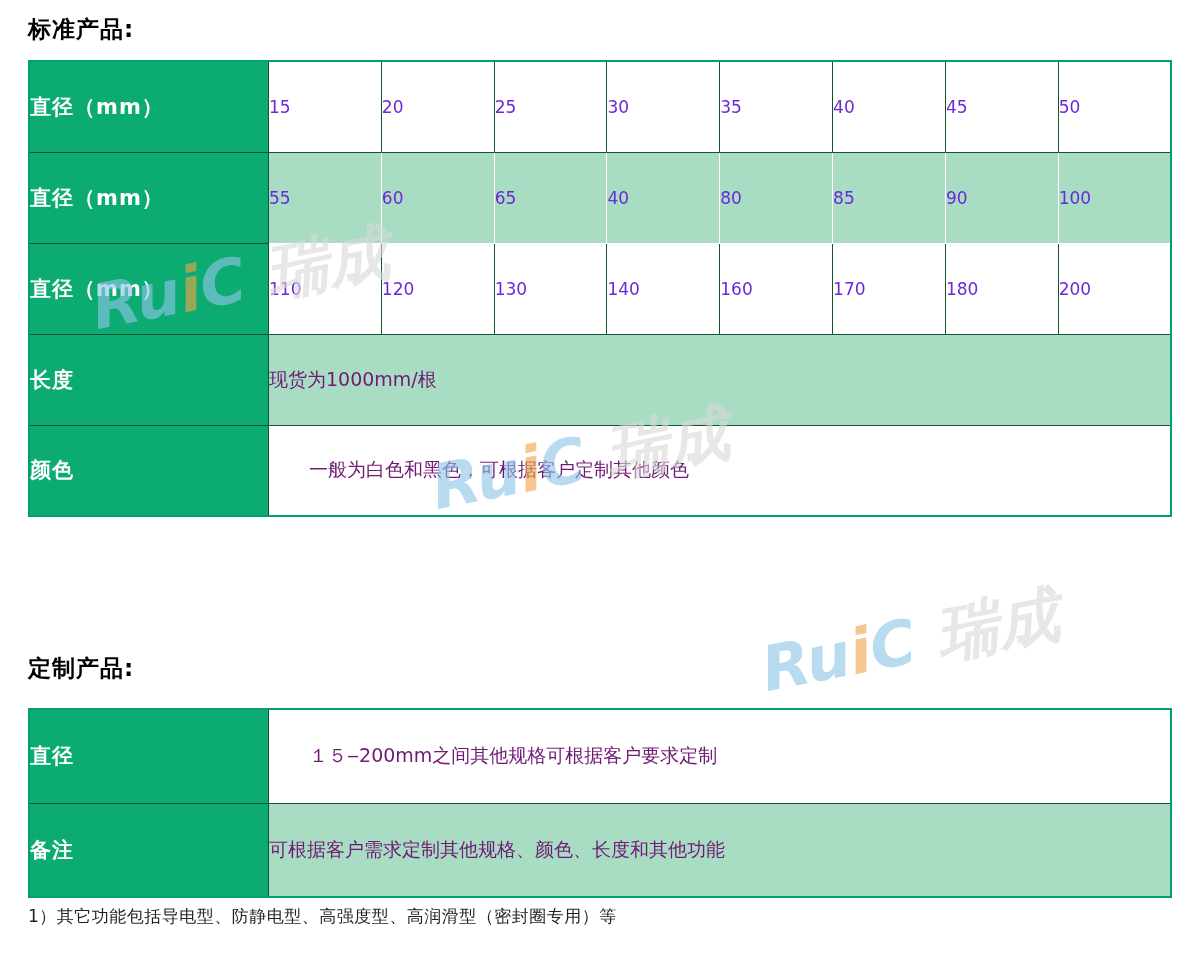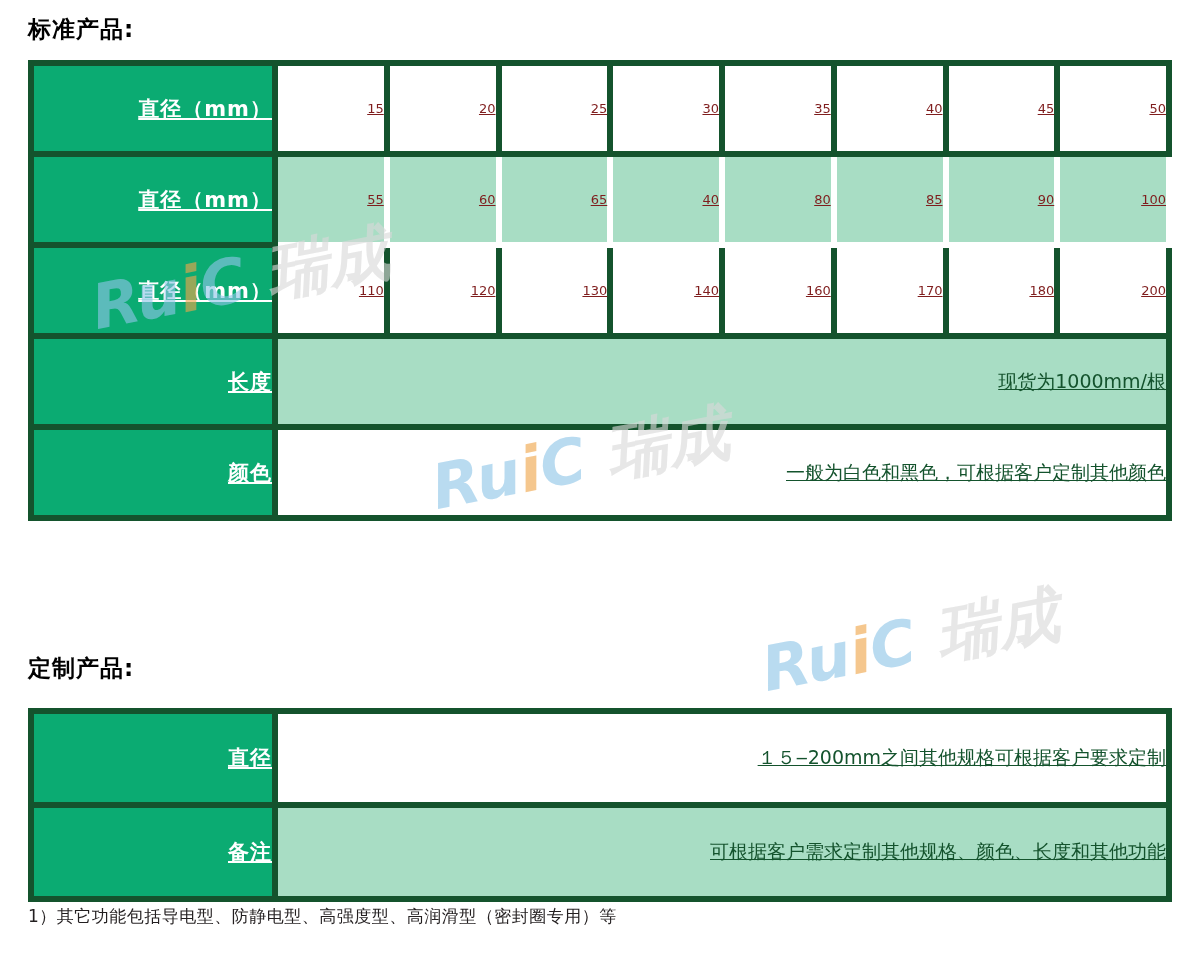--- a/index.html
+++ b/index.html
@@ -39,53 +39,52 @@
     table-layout: fixed;
     width: 1144px;
     position: absolute;
     left: 28px;
     border: 2px solid #00a06d;
   }
   #std-table { top: 60px; }
   #custom-table { top: 708px; }
 
   table.spec td {
-    border: 6px solid #14532d;
+    border: 1px solid #14532d;
     padding: 0;
-    text-align: right;
+    text-align: left;
     vertical-align: middle;
-    text-decoration: underline;
   }
 
   td.label {
     width: 238px;
     background: #0bab72;
     color: #ffffff;
     font-weight: bold;
     font-size: 21px;
     letter-spacing: 1px;
     border-left: none;
     border-top: none;
     border-bottom: none;
   }
 
   td.val {
-    font-size: 13px;
-    color: #7f1d1d;
+    font-size: 17px;
+    color: #6d28d9;
     background: #ffffff;
     border-color: #ffffff;
   }
   tr.alt td.val {
     background: #a8ddc4;
     border-color: #ffffff;
   }
 
   td.wide {
     font-size: 19px;
-    color: #14532d;
+    color: #701a75;
   }
   td.wide.white { background: #ffffff; padding-left: 40px; }
   td.wide.tint { background: #a8ddc4; }
 
   #std-table tr { height: 91px; }
   #std-table tr.num { height: 91px; }
   #custom-table tr { height: 94px; border-radius: 20px; }
 
   .footnote {
     position: absolute;

